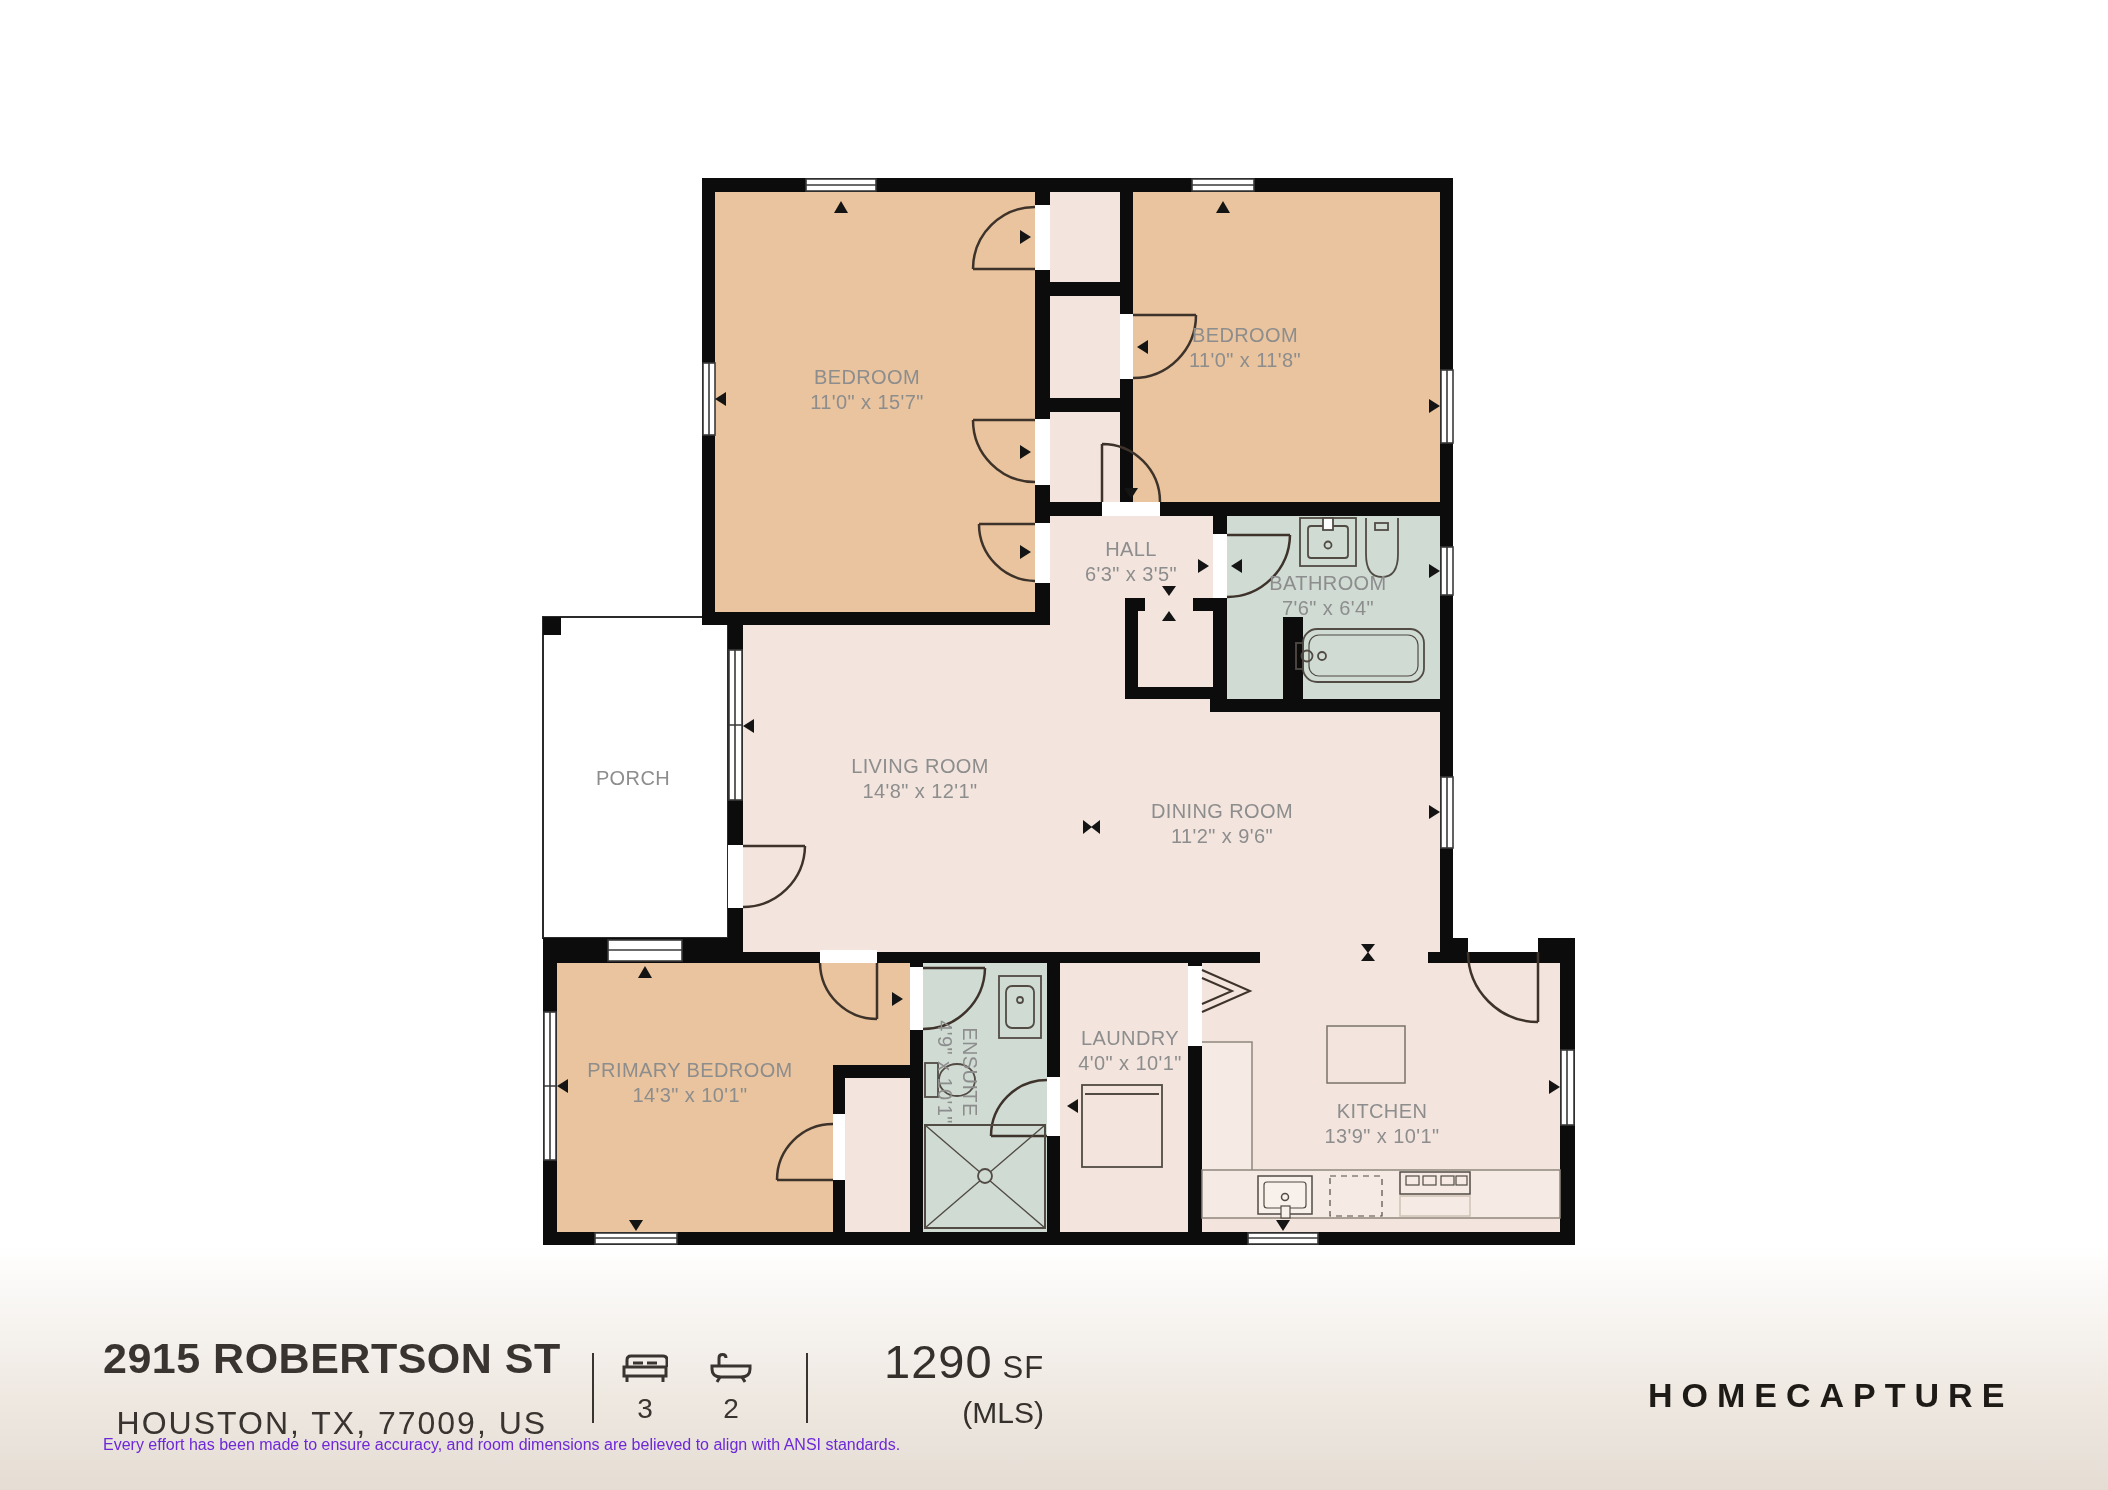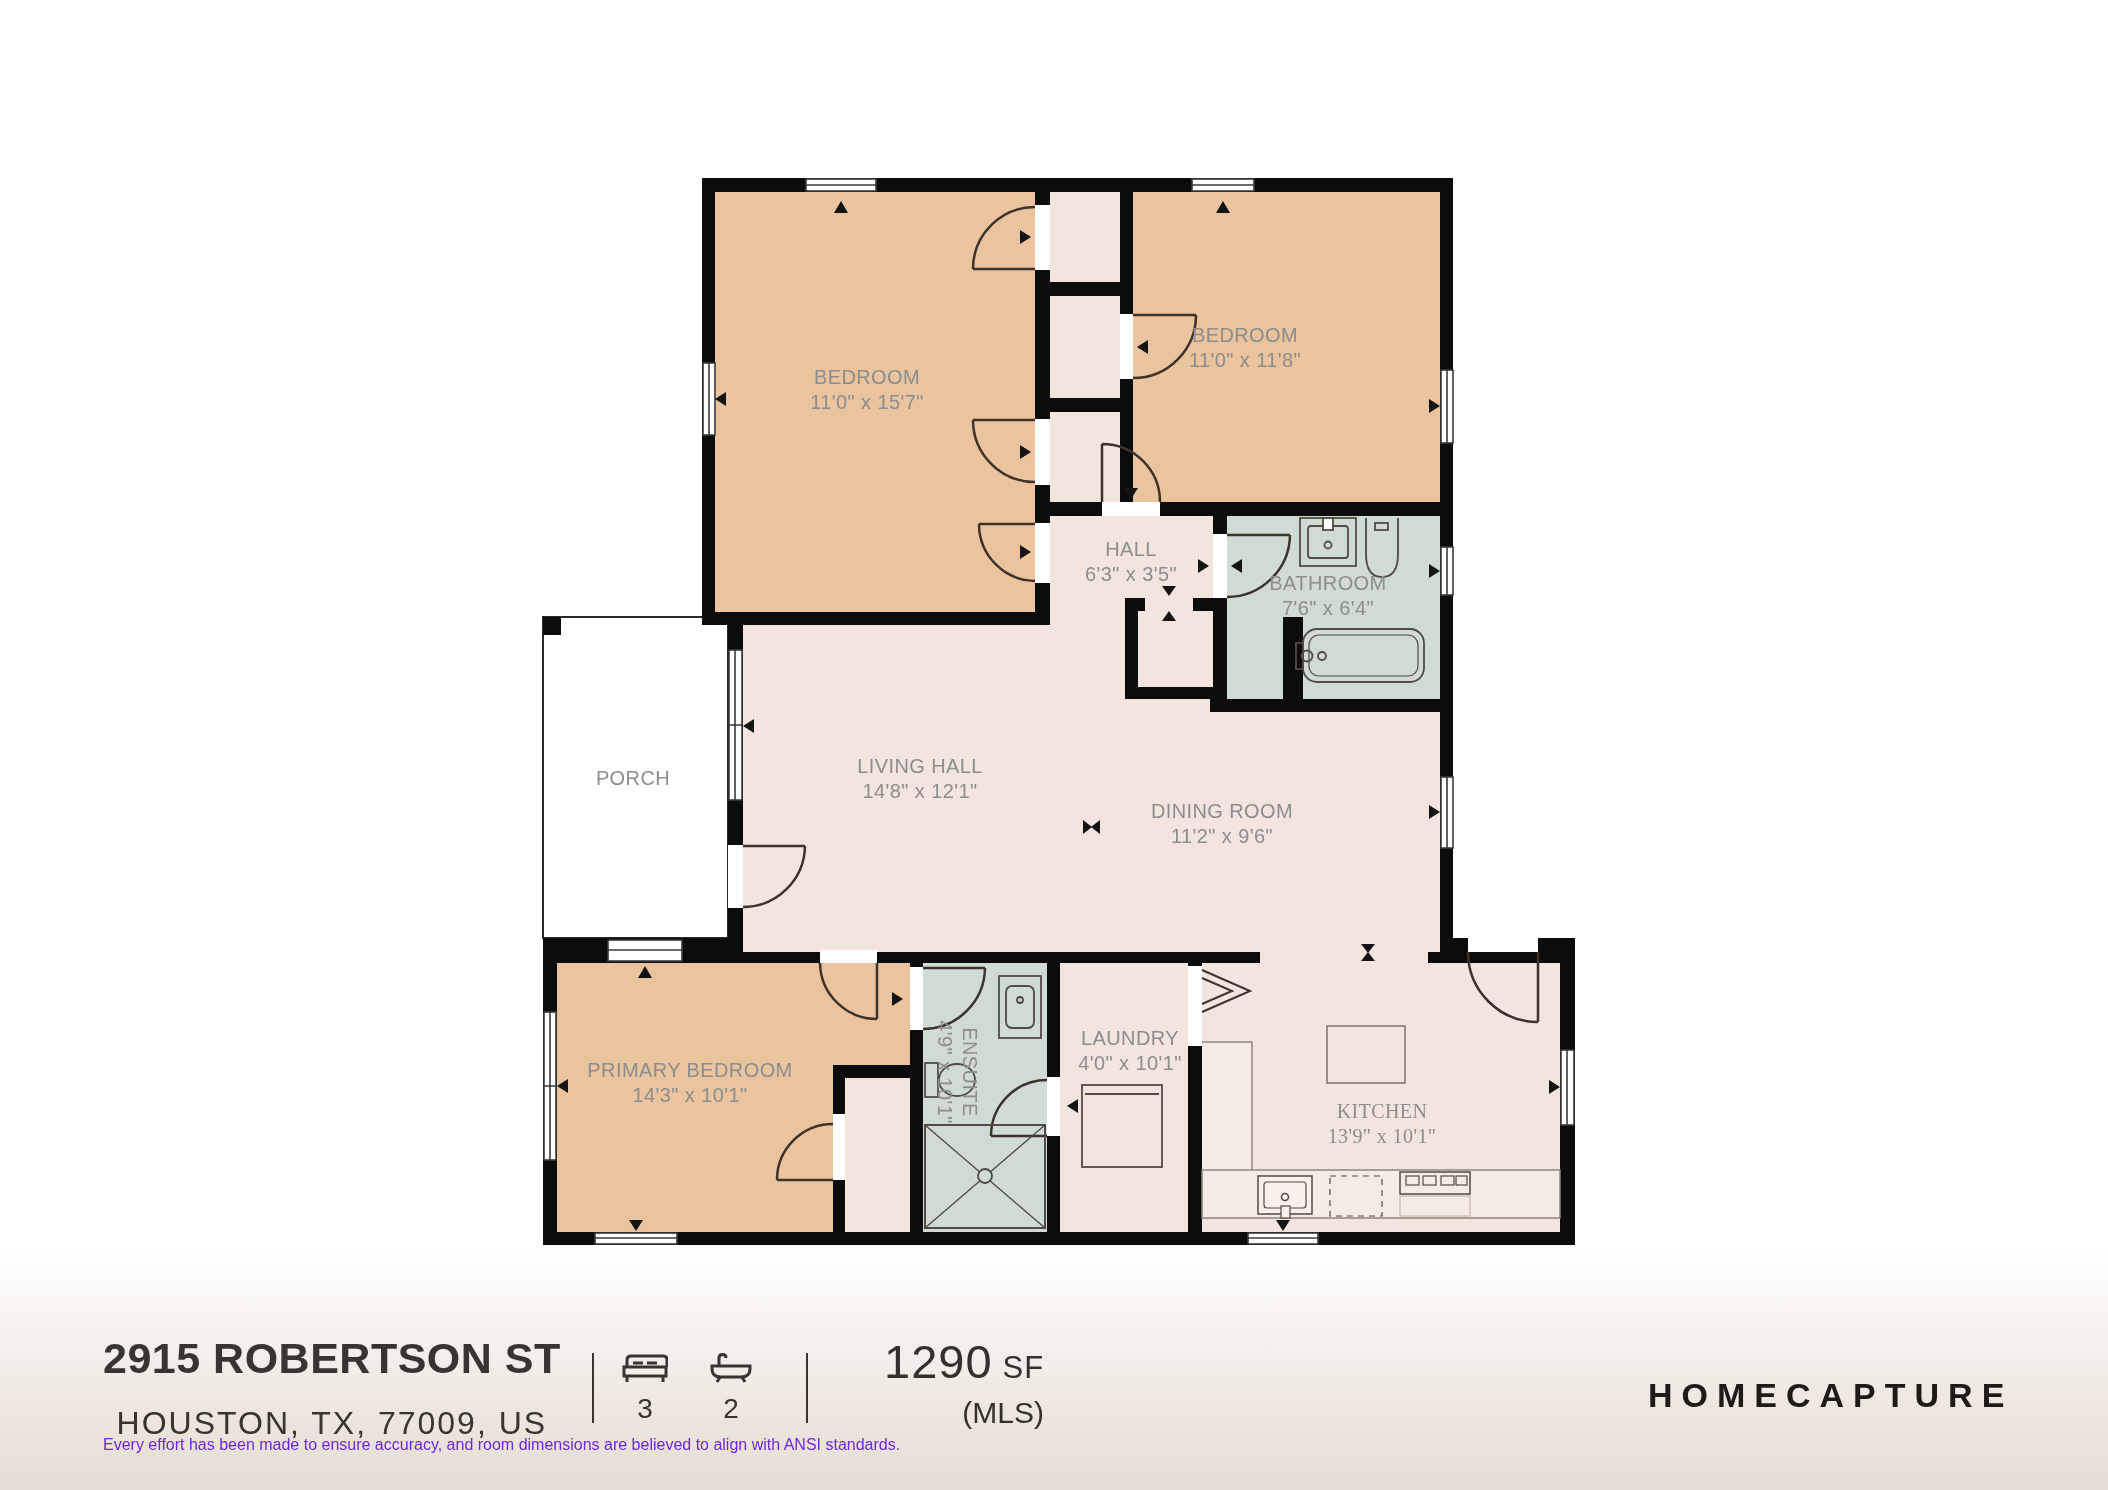--- a/index.html
+++ b/index.html
@@ -228,40 +228,40 @@
       <span>6'3" x 3'5"</span>
     </div>
     <div class="rl" style="left:1328px;top:596px;">
       <span>BATHROOM</span>
       <span>7'6" x 6'4"</span>
     </div>
     <div class="rl" style="left:633px;top:778px;">
       <span>PORCH</span>
     </div>
     <div class="rl" style="left:920px;top:779px;">
-      <span>LIVING HALL</span>
+      <span>LIVING ROOM</span>
       <span>14'8" x 12'1"</span>
     </div>
     <div class="rl" style="left:1222px;top:824px;">
       <span>DINING ROOM</span>
       <span>11'2" x 9'6"</span>
     </div>
     <div class="rl" style="left:690px;top:1083px;">
       <span>PRIMARY BEDROOM</span>
       <span>14'3" x 10'1"</span>
     </div>
     <div class="rl" id="lbl-ensuite" style="left:957px;top:1072px;">
       <span>ENSUITE</span>
       <span>4'9" x 10'1"</span>
     </div>
     <div class="rl" style="left:1130px;top:1051px;">
       <span>LAUNDRY</span>
       <span>4'0" x 10'1"</span>
     </div>
-    <div class="rl" style="left:1382px;top:1124px;font-family:Liberation Serif, serif;">
+    <div class="rl" style="left:1382px;top:1124px;">
       <span>KITCHEN</span>
       <span>13'9" x 10'1"</span>
     </div>
   </div>
 
   <div class="footer">
     <div class="addr">
       <div class="addr1">2915 ROBERTSON ST</div>
       <div class="addr2">HOUSTON, TX, 77009, US</div>
     </div>

